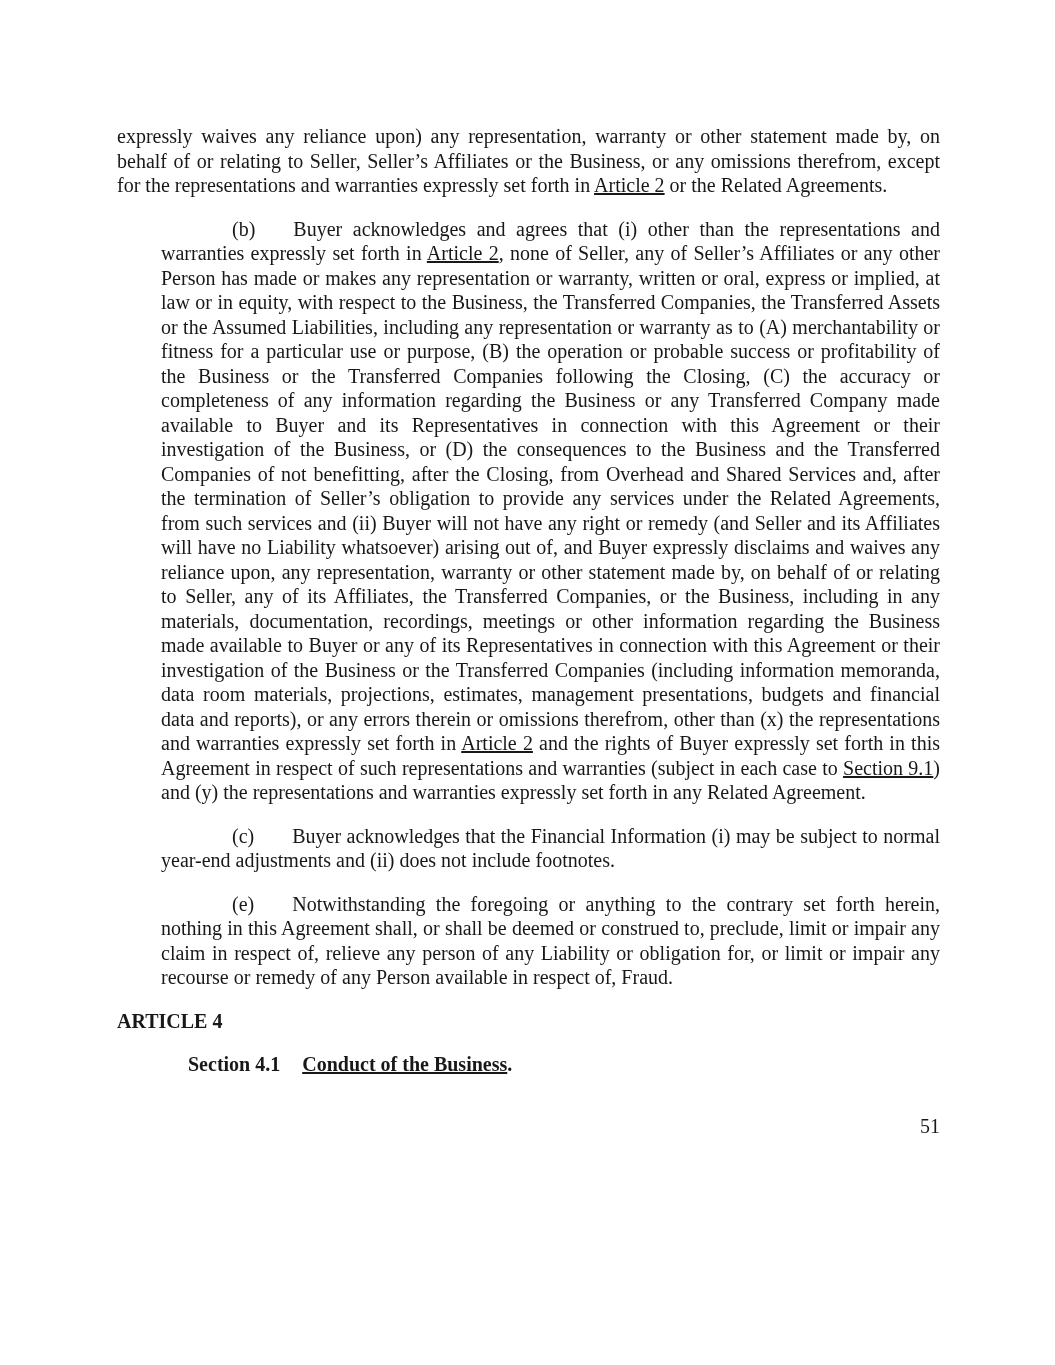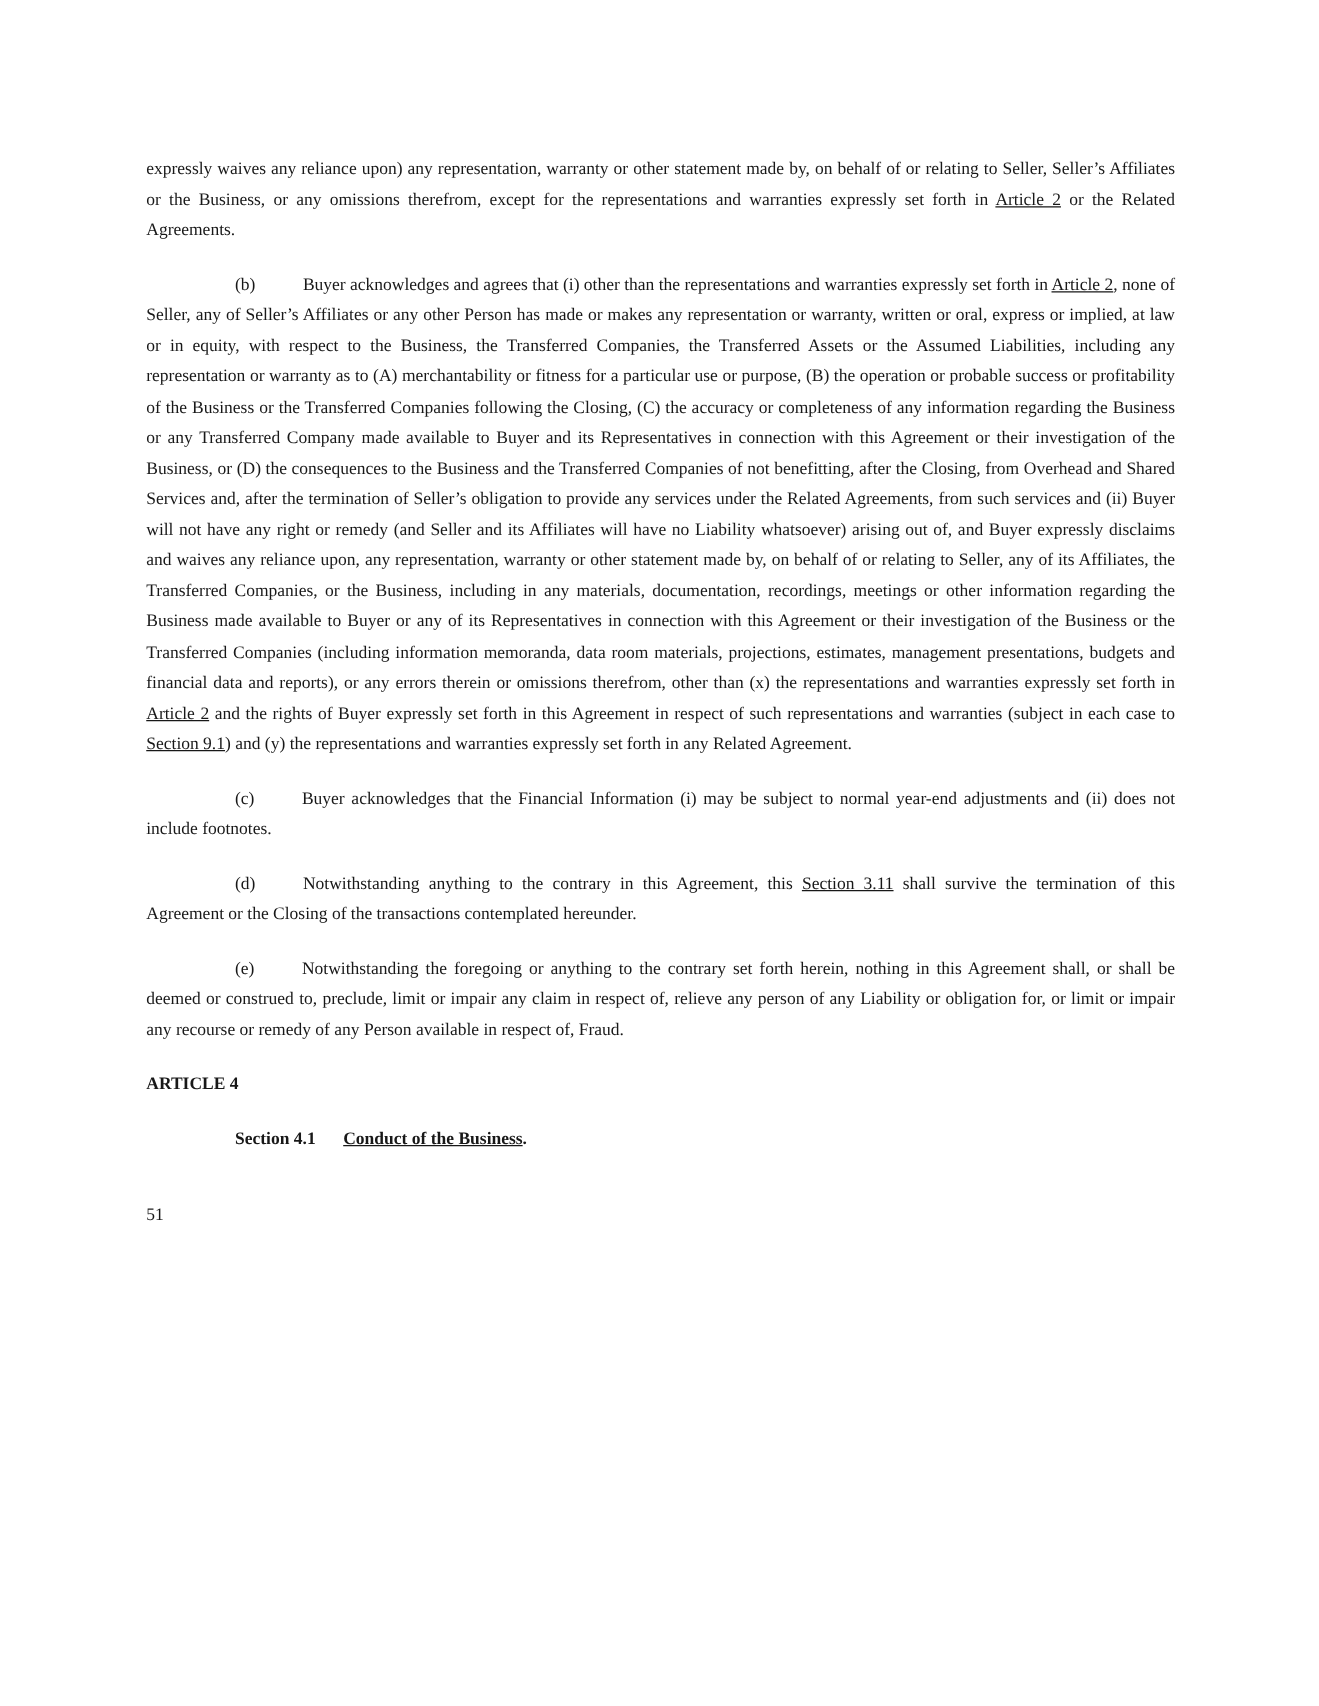--- a/index.html
+++ b/index.html
@@ -9,29 +9,30 @@
   }
   body {
     width: 1055px;
     height: 1365px;
     position: relative;
     font-family: "Liberation Serif", serif;
     color: #181818;
   }
   .content {
     padding: 124px 115px 0 117px;
-    font-size: 14px;
+    font-size: 20px;
     line-height: 24.5px;
   }
   p.para {
     margin: 0 0 19px 0;
     text-align: justify;
   }
   p.indent {
     text-indent: 71px;
+    margin-left: 44px;
   }
   .tab {
     display: inline-block;
     width: 38px;
   }
   .tab-sm {
     display: inline-block;
     width: 22px;
   }
   .u {
@@ -39,36 +40,35 @@
   }
   .article-heading {
     font-weight: bold;
     margin: 0 0 19px 0;
   }
   .section-line {
     margin: 0 0 0 71px;
     font-weight: bold;
   }
   .page-number {
-    text-align: left;
+    text-align: right;
     margin-top: 37px;
   }
 </style>
 </head>
 <body>
 
 <div class="content">
 
   <p class="para"><span>expressly waives any reliance upon) any representation, warranty or other statement made by, on behalf of or relating to Seller, Seller’s Affiliates or the Business, or any omissions therefrom, except for the representations and warranties expressly set forth in </span><span class="u">Article 2</span><span> or the Related Agreements.</span></p>
 
   <p class="para indent"><span>(b)</span><span class="tab"></span><span>Buyer acknowledges and agrees that (i) other than the representations and warranties expressly set forth in </span><span class="u">Article 2</span><span>, none of Seller, any of Seller’s Affiliates or any other Person has made or makes any representation or warranty, written or oral, express or implied, at law or in equity, with respect to the Business, the Transferred Companies, the Transferred Assets or the Assumed Liabilities, including any representation or warranty as to (A) merchantability or fitness for a particular use or purpose, (B) the operation or probable success or profitability of the Business or the Transferred Companies following the Closing, (C) the accuracy or completeness of any information regarding the Business or any Transferred Company made available to Buyer and its Representatives in connection with this Agreement or their investigation of the Business, or (D) the consequences to the Business and the Transferred Companies of not benefitting, after the Closing, from Overhead and Shared Services and, after the termination of Seller’s obligation to provide any services under the Related Agreements, from such services and (ii) Buyer will not have any right or remedy (and Seller and its Affiliates will have no Liability whatsoever) arising out of, and Buyer expressly disclaims and waives any reliance upon, any representation, warranty or other statement made by, on behalf of or relating to Seller, any of its Affiliates, the Transferred Companies, or the Business, including in any materials, documentation, recordings, meetings or other information regarding the Business made available to Buyer or any of its Representatives in connection with this Agreement or their investigation of the Business or the Transferred Companies (including information memoranda, data room materials, projections, estimates, management presentations, budgets and financial data and reports), or any errors therein or omissions therefrom, other than (x) the representations and warranties expressly set forth in </span><span class="u">Article 2</span><span> and the rights of Buyer expressly set forth in this Agreement in respect of such representations and warranties (subject in each case to </span><span class="u">Section 9.1</span><span>) and (y) the representations and warranties expressly set forth in any Related Agreement.</span></p>
 
   <p class="para indent"><span>(c)</span><span class="tab"></span><span>Buyer acknowledges that the Financial Information (i) may be subject to normal year-end adjustments and (ii) does not include footnotes.</span></p>
 
-  <p class="para indent"><span>(d)</span><span class="tab"></span><span>Notwithstanding anything to the contrary in this Agreement, this </span><span class="u">Section 3.11</span><span> shall survive the termination of this Agreement or the Closing of the transactions contemplated hereunder.</span></p>
 
   <p class="para indent"><span>(e)</span><span class="tab"></span><span>Notwithstanding the foregoing or anything to the contrary set forth herein, nothing in this Agreement shall, or shall be deemed or construed to, preclude, limit or impair any claim in respect of, relieve any person of any Liability or obligation for, or limit or impair any recourse or remedy of any Person available in respect of, Fraud.</span></p>
 
   <div class="article-heading">
     <div>ARTICLE 4</div>
   </div>
 
   <div class="section-line"><span>Section 4.1</span><span class="tab-sm"></span><span class="u">Conduct of the Business</span><span>.</span></div>
 
   <div class="page-number">51</div>

